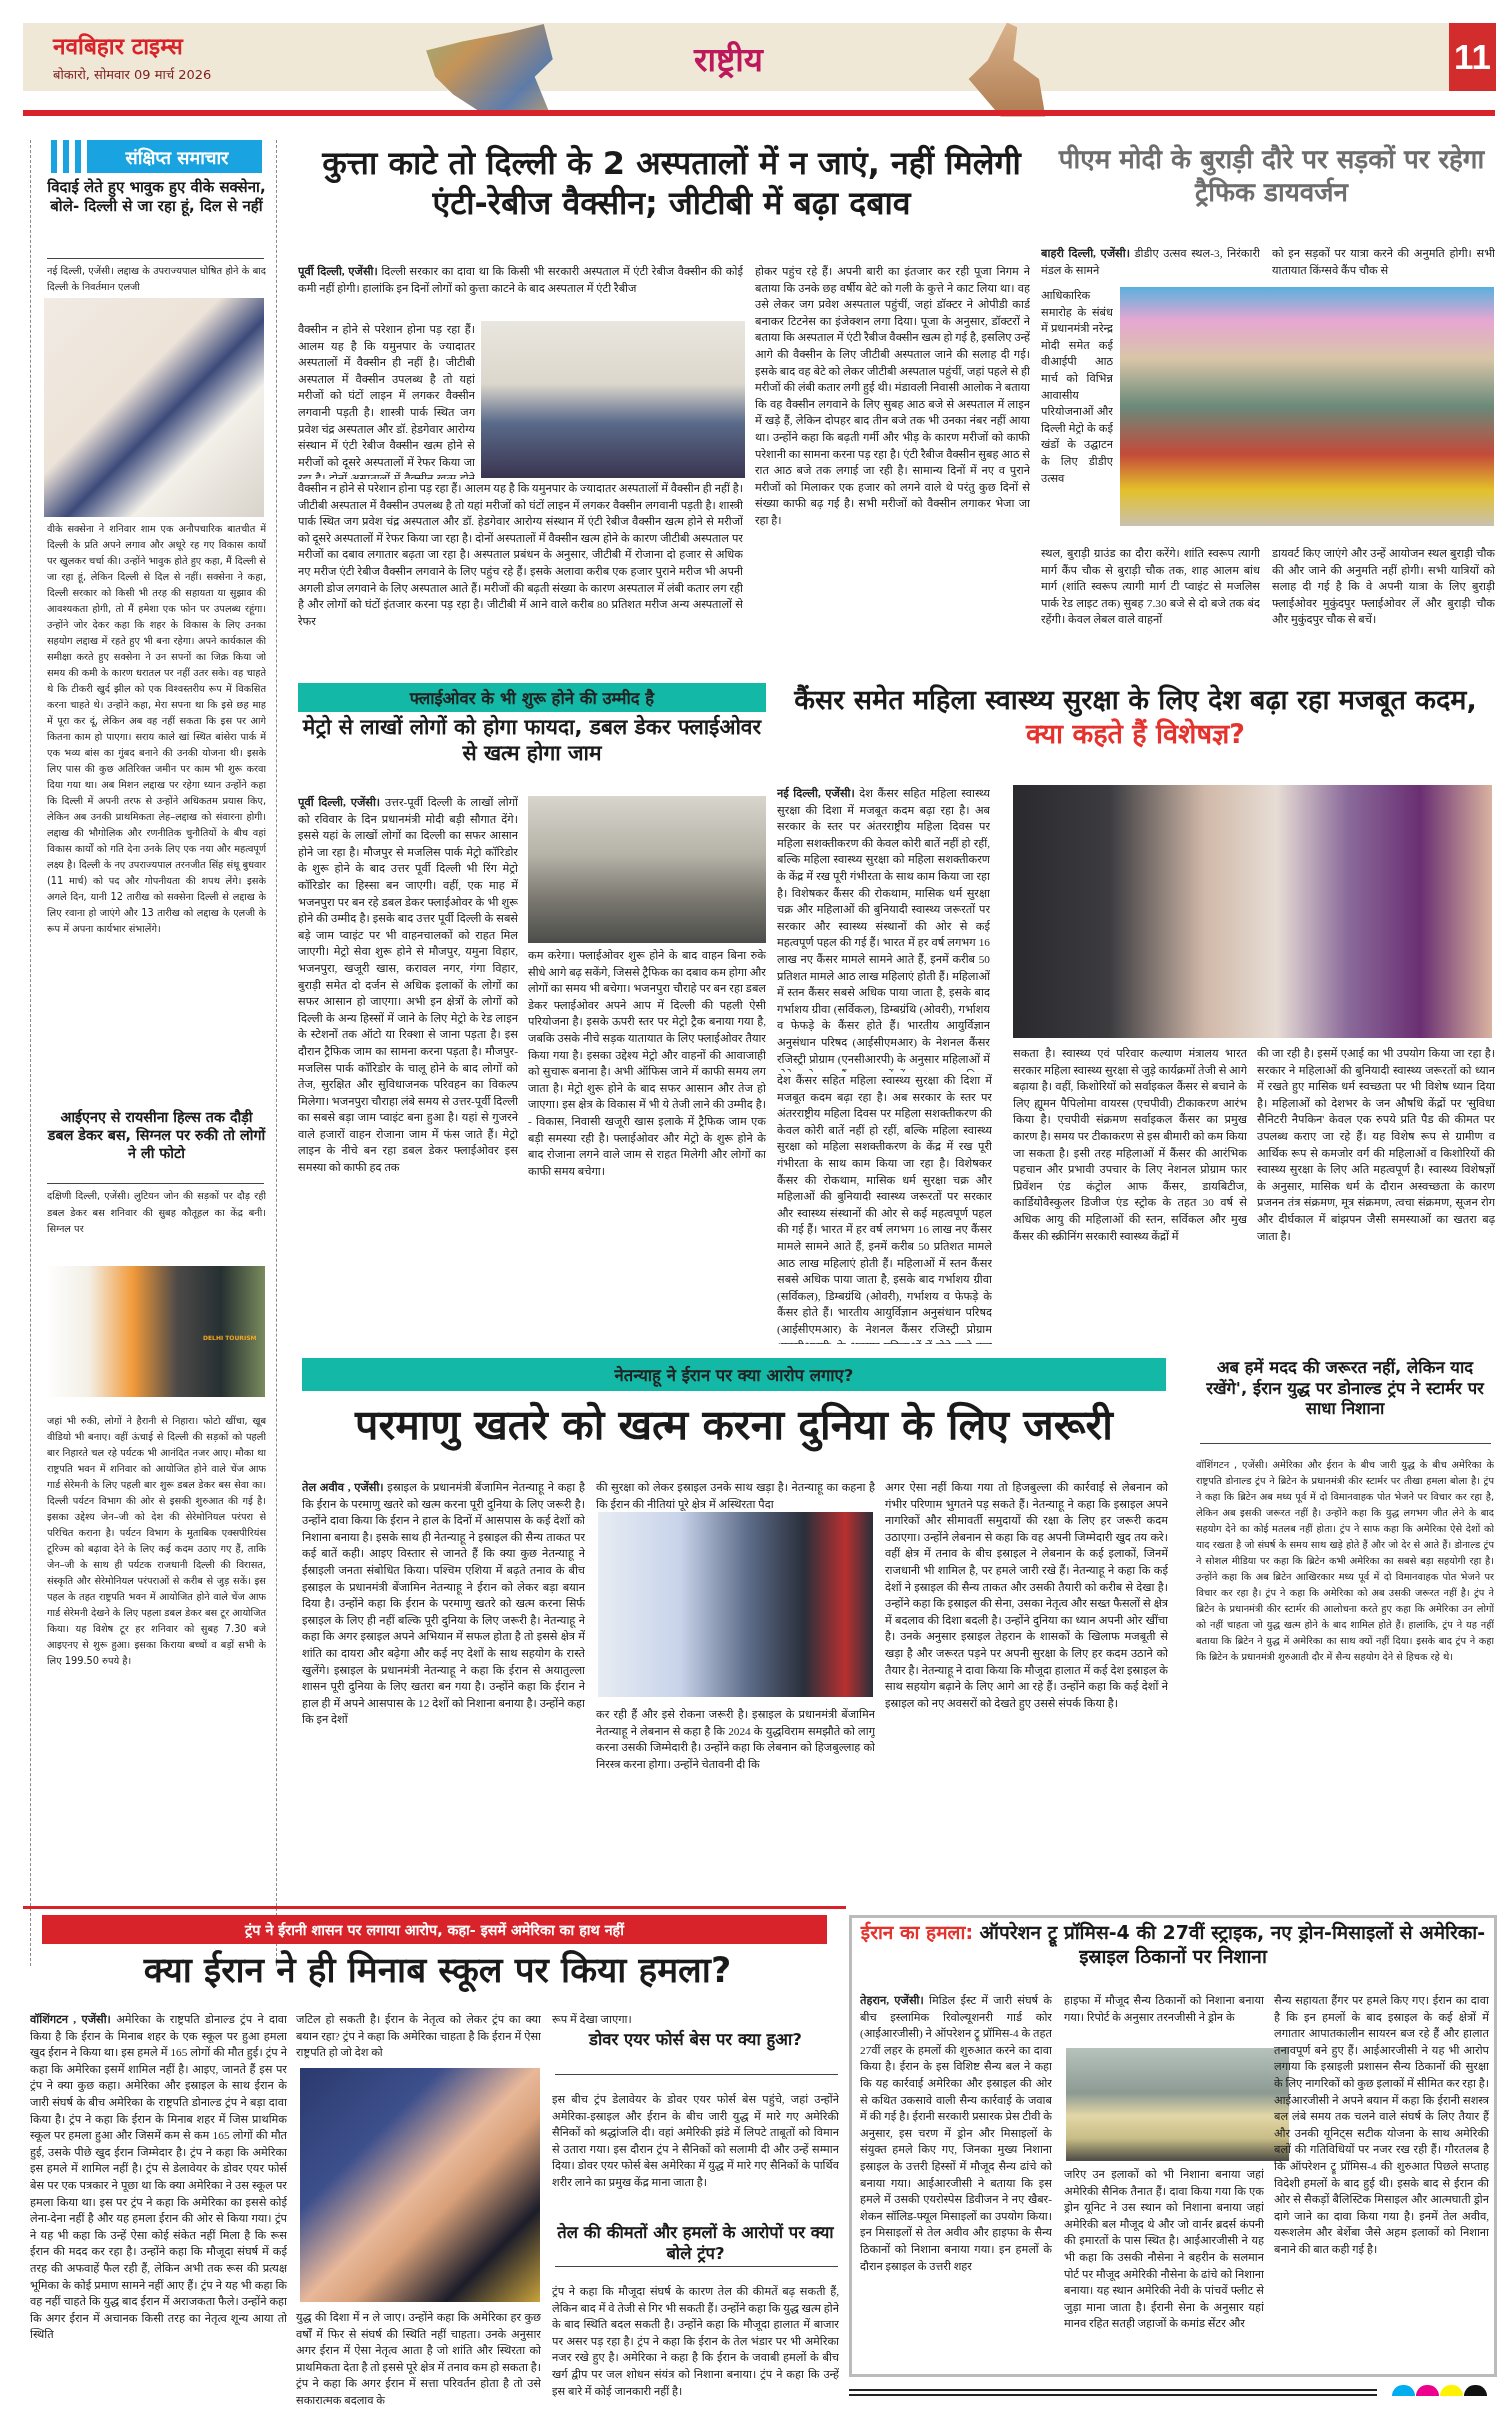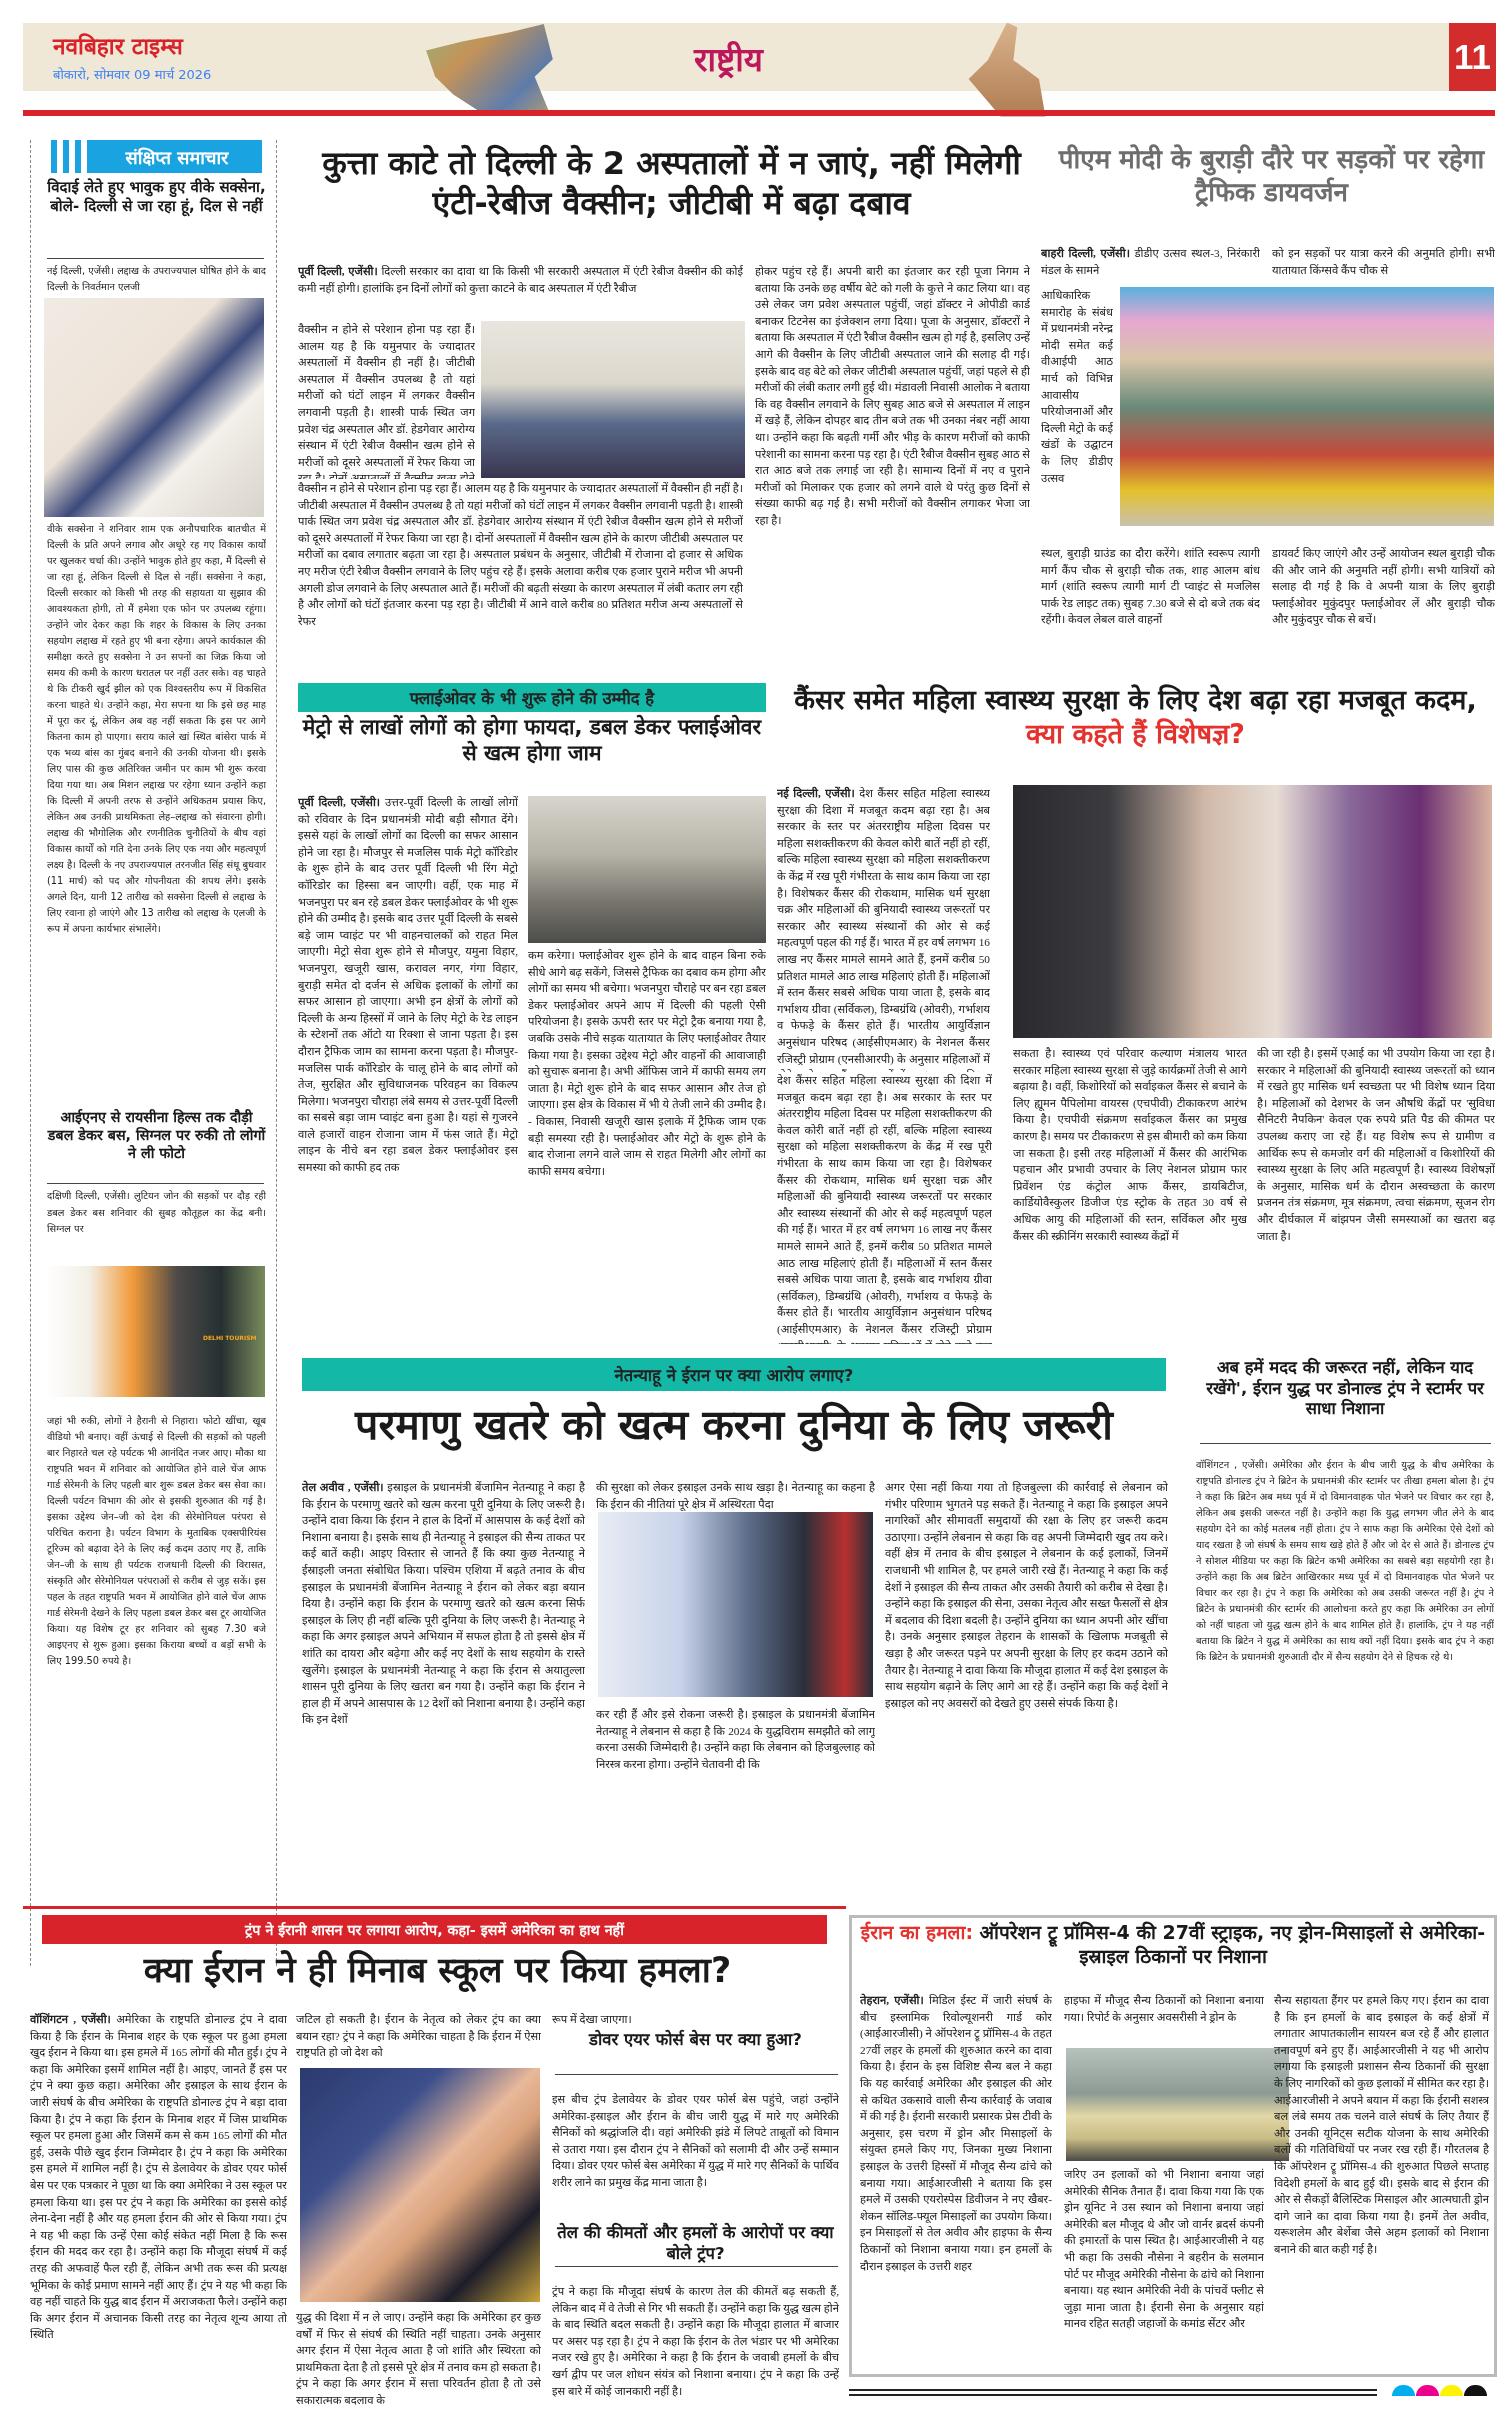--- a/index.html
+++ b/index.html
@@ -1,21 +1,21 @@
 <!DOCTYPE html>
 <html style="font-size:12px"><head>
 <meta charset="utf-8">
 <style>
   * { box-sizing: border-box; margin: 0; padding: 0; }
   body { width: 1509px; height: 2426px; background: #fff; font-family: "DejaVu Sans", sans-serif; color: #222; position: relative; overflow: hidden; }
   .abs { position: absolute; }
   .masthead { left: 22.6px; top: 22.6px; width: 1472px; height: 68px; background: #efe8d6; }
   .mast-line { left: 22.6px; top: 110px; width: 1472px; height: 6px; background: #d8232a; }
   .brand { left: 53px; top: 30px; font: bold 22.6px "DejaVu Sans", sans-serif; color: #d8232a; }
-  .dateline { left: 53px; top: 65px; font: 13px "DejaVu Sans", sans-serif; color: #3b82f6; }
+  .dateline { left: 53px; top: 65px; font: 13px "DejaVu Sans", sans-serif; color: #7f1d1d; }
   .section { left: 694px; top: 36px; font: bold 33px "DejaVu Sans", sans-serif; color: #be185d; }
   .pageno { left: 1449px; top: 22.6px; width: 47px; height: 68px; background: #d22c2c; color: #fff; font: bold 35px "Liberation Sans", sans-serif; display: flex; align-items: center; justify-content: center; }
   .map-art { left: 408px; top: 24px; width: 181px; height: 88px; background: linear-gradient(135deg,#7fb07a,#c08a4a,#4d6fa3,#e1a540); clip-path: polygon(10% 30%,30% 20%,55% 10%,75% 0%,80% 40%,70% 60%,78% 100%,40% 100%,25% 80%,15% 60%); opacity: .9; }
   .statue-art { left: 943px; top: 22.6px; width: 128px; height: 94px; background: linear-gradient(180deg,#d9b38c,#b07c52); clip-path: polygon(20% 60%,35% 40%,50% 0%,58% 5%,55% 40%,75% 60%,80% 100%,45% 100%); }
   .dash-v { border-left: 1.5px dashed #888; }
   .rule { background: #444; height: 1.5px; }
   .col-text { font: 11.3px/16.6px "Liberation Serif", serif; color: #222; text-align: justify; overflow: hidden; }
   .col-text b { font-weight: bold; }
   .headline { font-family: "DejaVu Sans", sans-serif; font-weight: bold; color: #1a1a1a; text-align: center; line-height: 1.25; }
   .photo { background: #9aa; overflow: hidden; }
@@ -112,21 +112,21 @@
 <div class="abs rule" style="left:555px;top:2266px;width:283px;height:0.8px;"></div>
 <div class="abs col-text" style="left:552px;top:2283px;width:287px;height:140px;">ट्रंप ने कहा कि मौजूदा संघर्ष के कारण तेल की कीमतें बढ़ सकती हैं, लेकिन बाद में वे तेजी से गिर भी सकती हैं। उन्होंने कहा कि युद्ध खत्म होने के बाद स्थिति बदल सकती है। उन्होंने कहा कि मौजूदा हालात में बाजार पर असर पड़ रहा है। ट्रंप ने कहा कि ईरान के तेल भंडार पर भी अमेरिका नजर रखे हुए है। अमेरिका ने कहा है कि ईरान के जवाबी हमलों के बीच खर्ग द्वीप पर जल शोधन संयंत्र को निशाना बनाया। ट्रंप ने कहा कि उन्हें इस बारे में कोई जानकारी नहीं है।</div>
 
 <div class="abs box-border" style="left:849px;top:1915px;width:648px;height:462px;"></div>
 <div class="abs headline" style="left:860px;top:1921px;width:626px;font-size:19px;">
   <span class="red">ईरान का हमला:</span>
   <span>ऑपरेशन ट्रू प्रॉमिस-4 की 27वीं स्ट्राइक, नए ड्रोन-मिसाइलों से अमेरिका-इस्राइल ठिकानों पर निशाना</span>
 </div>
 <div class="abs col-text" style="left:860px;top:1928px;width:0.8px;height:0.8px;"></div>
 <div class="abs col-text" style="left:860px;top:1992px;width:192px;height:377px;"><b>तेहरान, एजेंसी।</b> <span>मिडिल ईस्ट में जारी संघर्ष के बीच इस्लामिक रिवोल्यूशनरी गार्ड कोर (आईआरजीसी) ने ऑपरेशन ट्रू प्रॉमिस-4 के तहत 27वीं लहर के हमलों की शुरुआत करने का दावा किया है। ईरान के इस विशिष्ट सैन्य बल ने कहा कि यह कार्रवाई अमेरिका और इस्राइल की ओर से कथित उकसावे वाली सैन्य कार्रवाई के जवाब में की गई है। ईरानी सरकारी प्रसारक प्रेस टीवी के अनुसार, इस चरण में ड्रोन और मिसाइलों के संयुक्त हमले किए गए, जिनका मुख्य निशाना इस्राइल के उत्तरी हिस्सों में मौजूद सैन्य ढांचे को बनाया गया। आईआरजीसी ने बताया कि इस हमले में उसकी एयरोस्पेस डिवीजन ने नए खैबर-शेकन सॉलिड-फ्यूल मिसाइलों का उपयोग किया। इन मिसाइलों से तेल अवीव और हाइफा के सैन्य ठिकानों को निशाना बनाया गया। इन हमलों के दौरान इस्राइल के उत्तरी शहर</span></div>
-<div class="abs col-text" style="left:1064px;top:1992px;width:200px;height:53px;">हाइफा में मौजूद सैन्य ठिकानों को निशाना बनाया गया। रिपोर्ट के अनुसार अवसरीसी ने ड्रोन के</div>
+<div class="abs col-text" style="left:1064px;top:1992px;width:200px;height:53px;">हाइफा में मौजूद सैन्य ठिकानों को निशाना बनाया गया। रिपोर्ट के अनुसार तरनजीसी ने ड्रोन के</div>
 <div class="abs photo" style="left:1066px;top:2048px;width:223px;height:113px;background:linear-gradient(180deg,#b7c2bd 0,#8d9a93 40%,#e2d7a6 60%,#c8bd86 80%,#4b4a44 100%);"></div>
 <div class="abs col-text" style="left:1064px;top:2166px;width:200px;height:204px;">जरिए उन इलाकों को भी निशाना बनाया जहां अमेरिकी सैनिक तैनात हैं। दावा किया गया कि एक ड्रोन यूनिट ने उस स्थान को निशाना बनाया जहां अमेरिकी बल मौजूद थे और जो वार्नर ब्रदर्स कंपनी की इमारतों के पास स्थित है। आईआरजीसी ने यह भी कहा कि उसकी नौसेना ने बहरीन के सलमान पोर्ट पर मौजूद अमेरिकी नौसेना के ढांचे को निशाना बनाया। यह स्थान अमेरिकी नेवी के पांचवें फ्लीट से जुड़ा माना जाता है। ईरानी सेना के अनुसार यहां मानव रहित सतही जहाजों के कमांड सेंटर और</div>
 <div class="abs col-text" style="left:1274px;top:1992px;width:215px;height:377px;">सैन्य सहायता हैंगर पर हमले किए गए। ईरान का दावा है कि इन हमलों के बाद इस्राइल के कई क्षेत्रों में लगातार आपातकालीन सायरन बज रहे हैं और हालात तनावपूर्ण बने हुए हैं। आईआरजीसी ने यह भी आरोप लगाया कि इस्राइली प्रशासन सैन्य ठिकानों की सुरक्षा के लिए नागरिकों को कुछ इलाकों में सीमित कर रहा है। आईआरजीसी ने अपने बयान में कहा कि ईरानी सशस्त्र बल लंबे समय तक चलने वाले संघर्ष के लिए तैयार हैं और उनकी यूनिट्स सटीक योजना के साथ अमेरिकी बलों की गतिविधियों पर नजर रख रही हैं। गौरतलब है कि ऑपरेशन ट्रू प्रॉमिस-4 की शुरुआत पिछले सप्ताह विदेशी हमलों के बाद हुई थी। इसके बाद से ईरान की ओर से सैकड़ों बैलिस्टिक मिसाइल और आत्मघाती ड्रोन दागे जाने का दावा किया गया है। इनमें तेल अवीव, यरूशलेम और बेर्शेबा जैसे अहम इलाकों को निशाना बनाने की बात कही गई है।</div>
 
 <div class="abs" style="left:849px;top:2389px;width:528px;height:2.3px;background:#222;"></div>
 <div class="abs" style="left:849px;top:2394px;width:528px;height:1.5px;background:#222;"></div>
 <div class="abs cmyk" style="left:1392px;top:2385px;">
   <span style="background:#00aeef;"></span><span style="background:#ec008c;"></span><span style="background:#fff200;"></span><span style="background:#111;"></span>
 </div>
 

